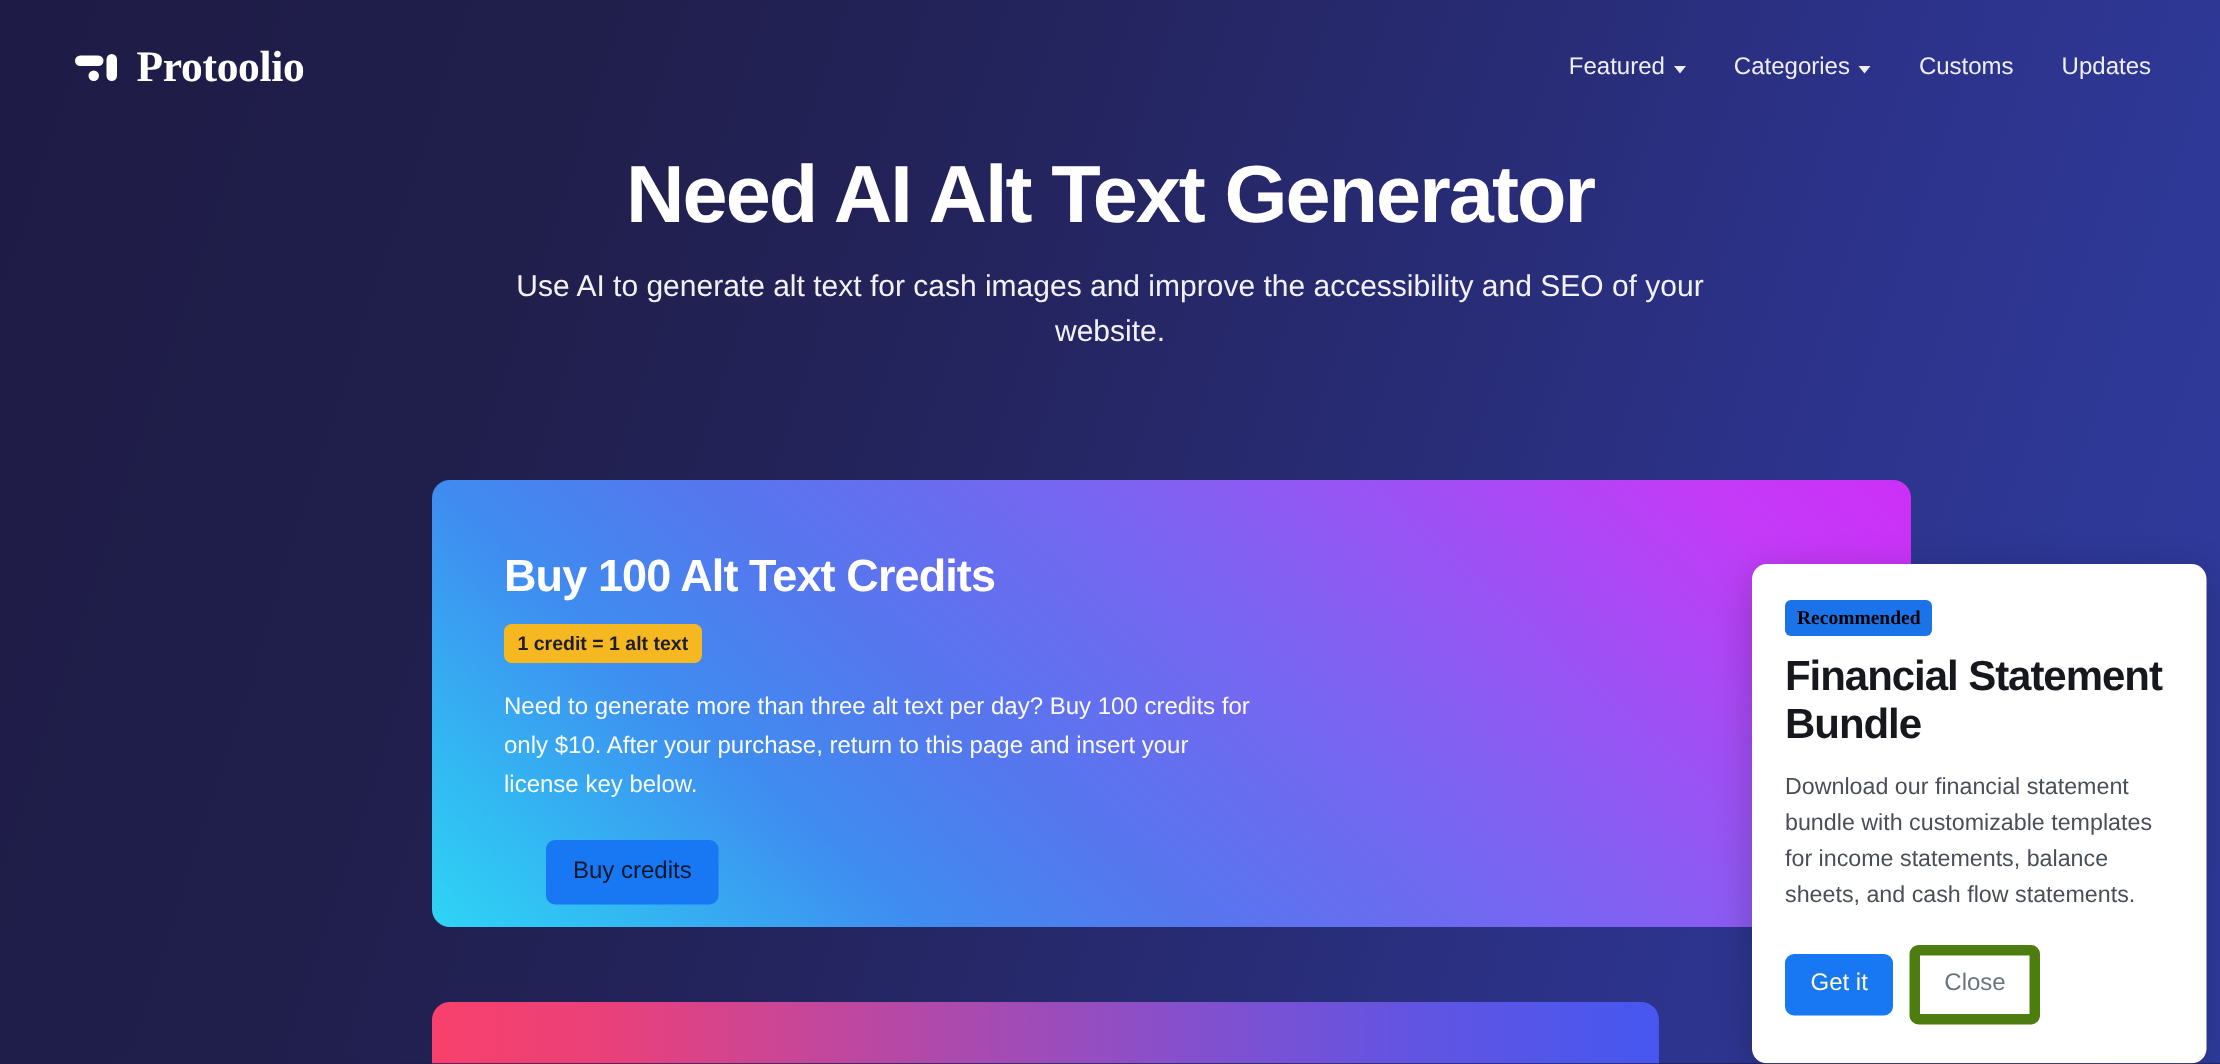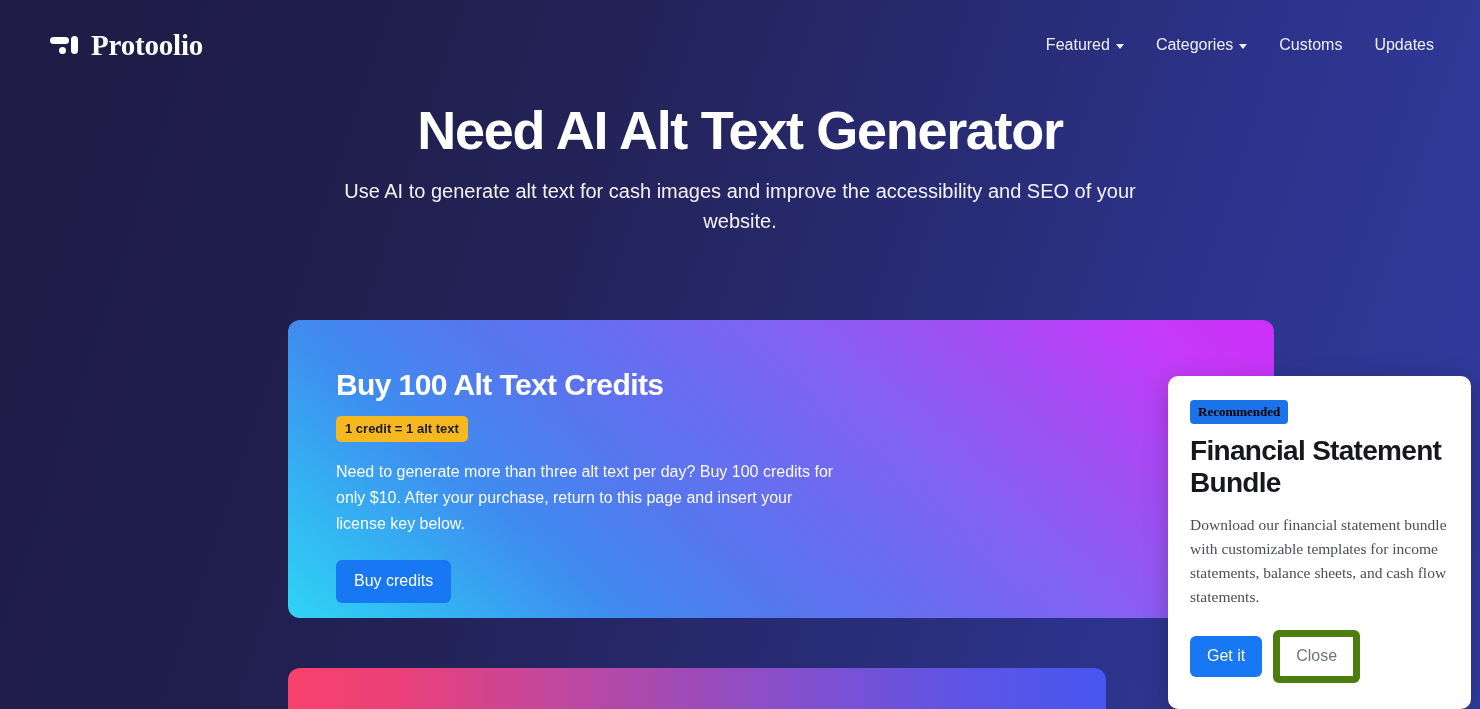--- a/index.html
+++ b/index.html
@@ -193,28 +193,29 @@
     max-width: 500px;
     color: rgba(255,255,255,0.97);
     font-size: 16px;
     line-height: 1.64;
   }
 
   .btn-buy {
     display: inline-block;
     margin-top: 22px;
     background: #1877f2;
-    color: #ffffff;
+    color: #0f172a;
     font-size: 16px;
     line-height: 1;
     padding: 13px 18px 14px;
     border: none;
     border-radius: 6px;
     cursor: pointer;
     font-family: "Liberation Sans", sans-serif;
+    margin-left: 28px;
   }
 
   
   .promo-card {
     position: absolute;
     left: 288px;
     top: 668px;
     width: 818px;
     height: 120px;
     border-radius: 12px;
@@ -260,21 +261,20 @@
     font-weight: 700;
     letter-spacing: -0.7px;
     line-height: 1.16;
   }
 
   .rec-desc {
     margin-top: 13px;
     color: #4a4f57;
     font-size: 15.5px;
     line-height: 1.56;
-    font-family: Liberation Serif, serif;
   }
 
   .rec-actions {
     margin-top: 20px;
     display: flex;
     align-items: center;
     gap: 11px;
   }
 
   .btn-getit {

